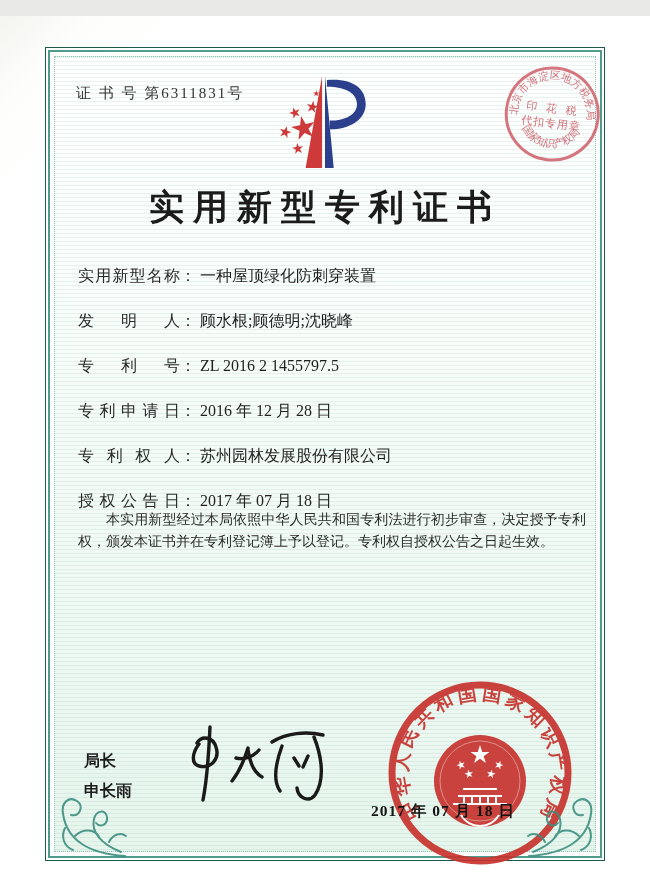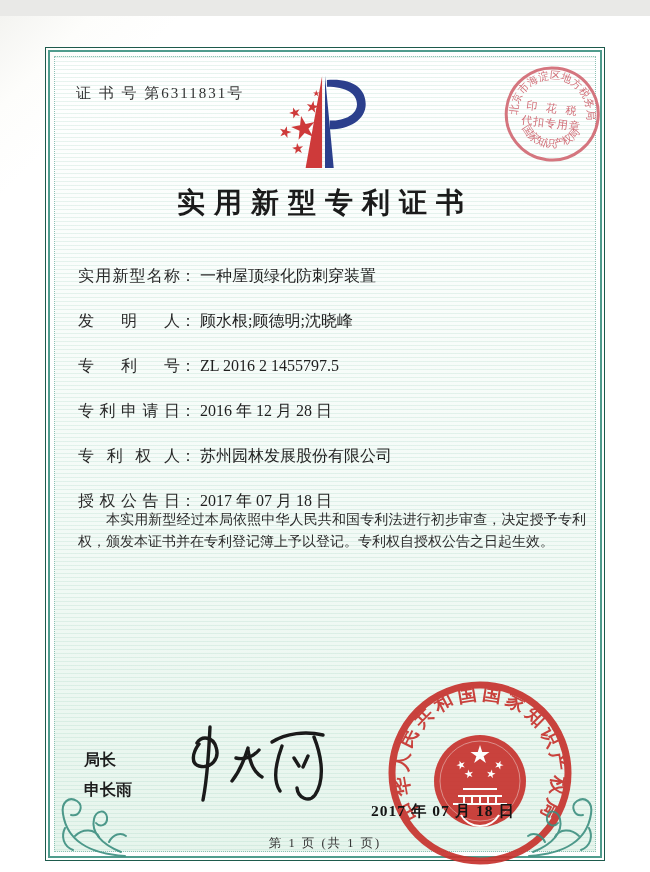--- a/index.html
+++ b/index.html
@@ -24,38 +24,38 @@
     border:1px dotted #8cc0b4;
     background:
       repeating-linear-gradient(180deg, rgba(150,205,185,0.22) 0 1px, rgba(255,255,255,0) 1px 4px),
       linear-gradient(180deg, rgba(255,255,255,0.9) 0%, rgba(240,249,244,0.75) 55%, rgba(226,243,233,0.85) 100%);
   }
   
   .cert-no{position:absolute;left:76px;top:68px;font-size:15px;letter-spacing:2px;color:#333;}
   .logo{position:absolute;left:262px;top:52px;}
   .title{
     position:absolute;left:0;top:168px;width:650px;text-align:center;
-    font-size:28px;font-weight:700;letter-spacing:9px;color:#1b1b1b;
+    font-size:35px;font-weight:700;letter-spacing:9px;color:#1b1b1b;
   }
   .fields{position:absolute;left:78px;top:250px;width:500px;}
   .field-row{height:45px;font-size:16px;white-space:nowrap;}
   .f-label{
     display:inline-block;width:102px;text-align:justify;text-align-last:justify;
     -moz-text-align-last:justify;color:#2a2a2a;
   }
   .f-colon{display:inline-block;margin-right:4px;color:#2a2a2a;}
   .f-value{color:#1f1f1f;}
   .paras{
     position:absolute;left:78px;top:493px;width:508px;
     font-size:14px;line-height:22px;color:#2b2b2b;text-align:justify;
   }
   .paras p{margin:0;text-indent:2em;}
   .signoff{
     position:absolute;left:84px;top:730px;
-    font-family:Liberation Mono, monospace;
+    font-family:Liberation Sans, sans-serif;
     font-size:16px;font-weight:600;color:#1d1d1d;line-height:30px;
   }
   .signature{position:absolute;left:168px;top:704px;}
   .seal{position:absolute;left:386px;top:663px;}
   .seal-date{
     position:absolute;left:371px;top:785px;z-index:5;
     font-size:15.5px;font-weight:700;letter-spacing:1px;color:#141414;
   }
   .footer{
     position:absolute;left:0;top:819px;width:650px;text-align:center;
@@ -211,15 +211,14 @@
       <g fill="none" stroke="#3d8f80" stroke-width="2" stroke-linecap="round" opacity="0.9">
         <path d="M74,72 C38,70 16,56 12,30 C10,18 18,12 26,17 C33,22 29,33 20,31"></path>
         <path d="M70,68 C50,60 40,48 43,35 C45,26 55,25 56,33 C57,41 49,44 45,39"></path>
         <path d="M24,52 C32,44 44,45 48,53"></path>
         <path d="M14,44 C10,52 12,62 22,66"></path>
         <path d="M58,58 C62,50 70,48 75,52"></path>
       </g>
     </svg>
   </div>
 
-  <div class="footer">第 1 页 (共 1 页)</div>
 
 </div>
 
 </body></html>

